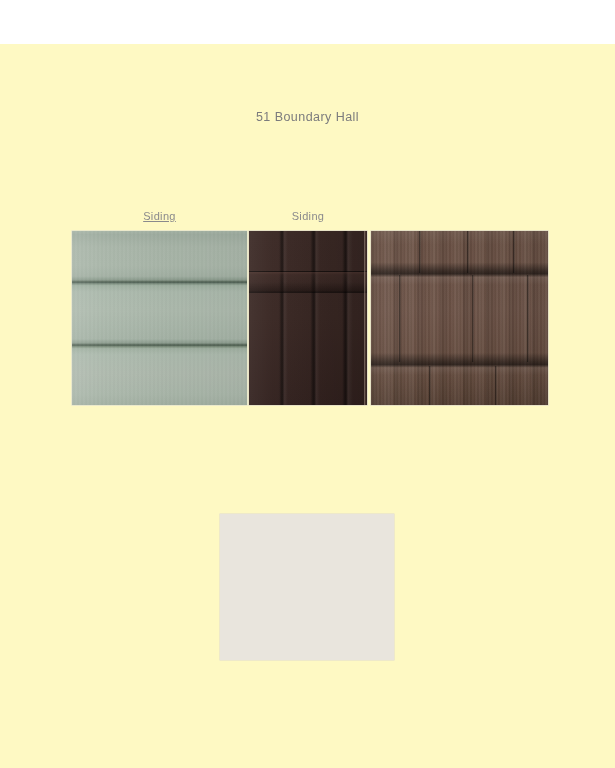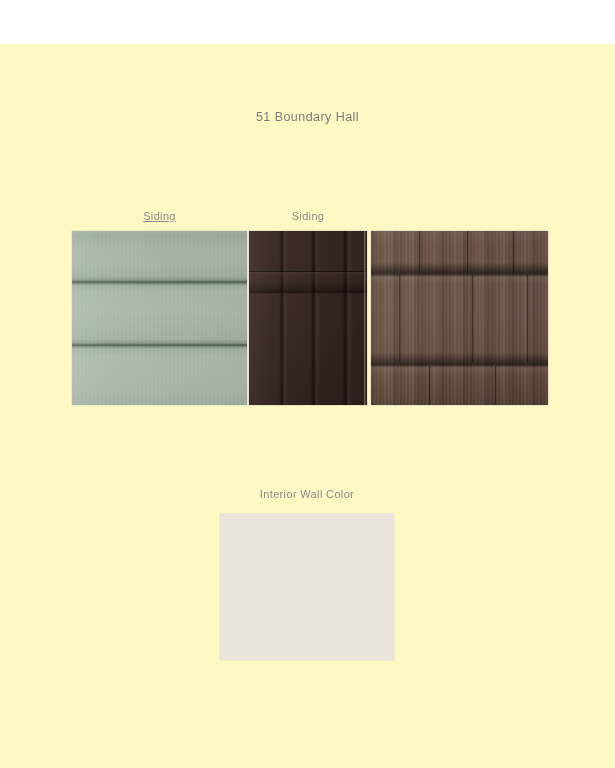--- a/index.html
+++ b/index.html
@@ -306,19 +306,18 @@
         <i class="j3"></i>
         <i class="j4"></i>
       <i class="j5"></i>
         <i class="j6"></i>
         <i class="j7"></i>
         <i class="j8"></i>
     </div>
     <div class="accent-sheen"></div>
   </div>
 
-  <div class="swatch-label label-interior">Interior Wall Color</div>
 
   <div class="swatch swatch-interior">
     <div class="interior-base" style="background: linear-gradient(rgb(233, 229, 221) 0%, rgb(233, 229, 221) 100%);"></div>
   </div>
 
 </div>
 
 </body></html>

